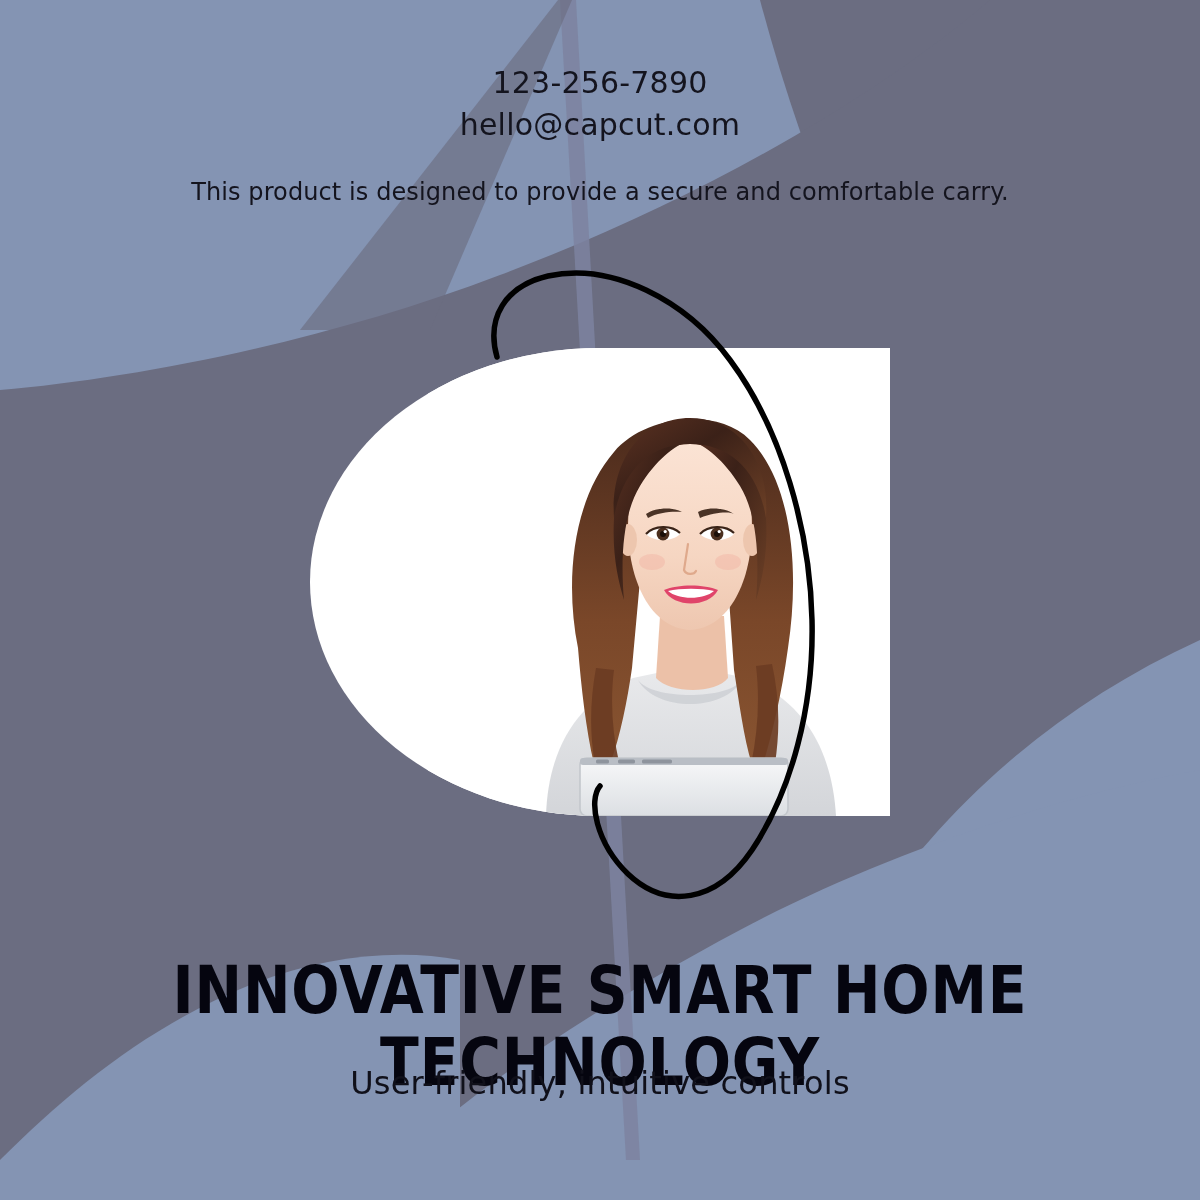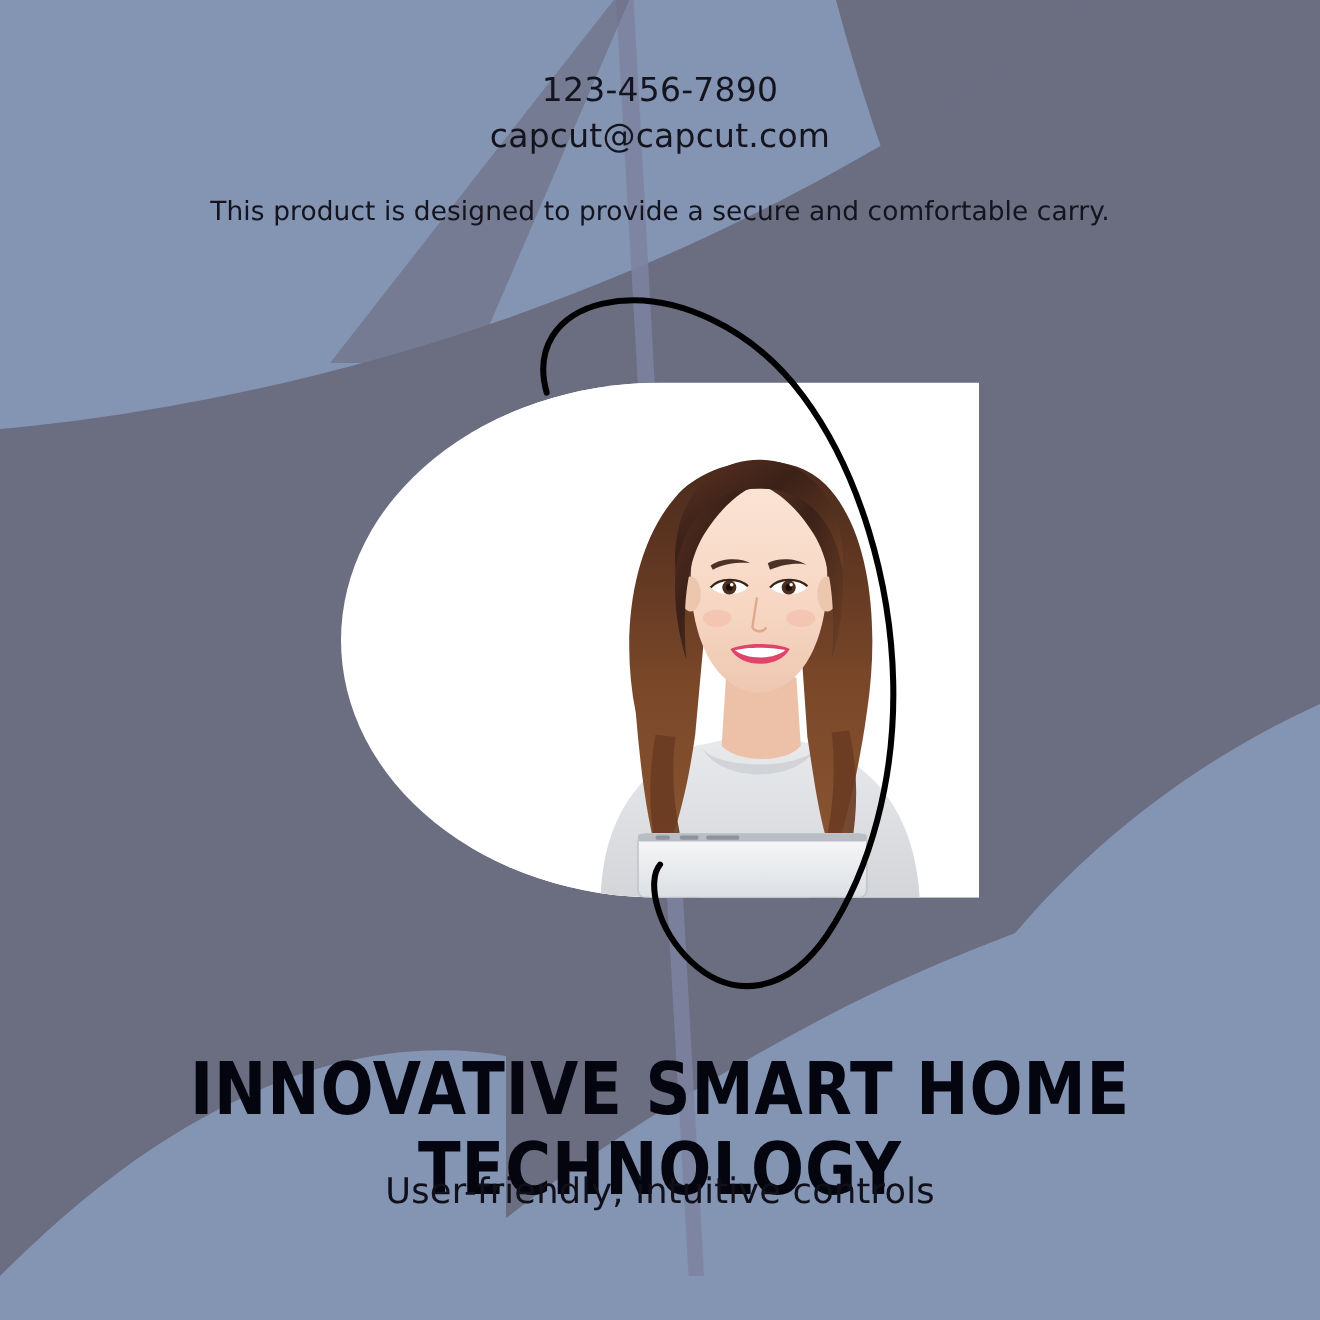--- a/index.html
+++ b/index.html
@@ -140,22 +140,22 @@
 
     <path fill="#8494b3" d="M0,1200 L0,1160 C70,1090 150,1025 250,985
              C320,957 395,948 460,960 L460,1200 Z"></path>
 
     <path fill="#7c83a0" opacity="0.85" d="M560,0 L576,0 L640,1160 L626,1160 Z"></path>
 
     <path fill="#6b6d81" opacity="0.65" d="M430,330 L572,0 L558,0 L300,330 Z"></path>
   </svg>
 
   <div class="contact-block">
-    <div class="contact-line">123-456-7890</div>
-    <div class="contact-line">capcut@capcut.com</div>
+    <div class="contact-line">123-256-7890</div>
+    <div class="contact-line">hello@capcut.com</div>
   </div>
 
   <div class="tagline">This product is designed to provide a secure and comfortable carry.</div>
 
   <div class="photo-card">
     <div class="photo-inner">
       <svg class="portrait-svg" viewBox="0 0 470 468" preserveAspectRatio="xMidYMid slice">
         <defs>
           <linearGradient id="hairG" x1="0" y1="0" x2="1" y2="1">
             <stop offset="0%" stop-color="#5c3222"></stop>

